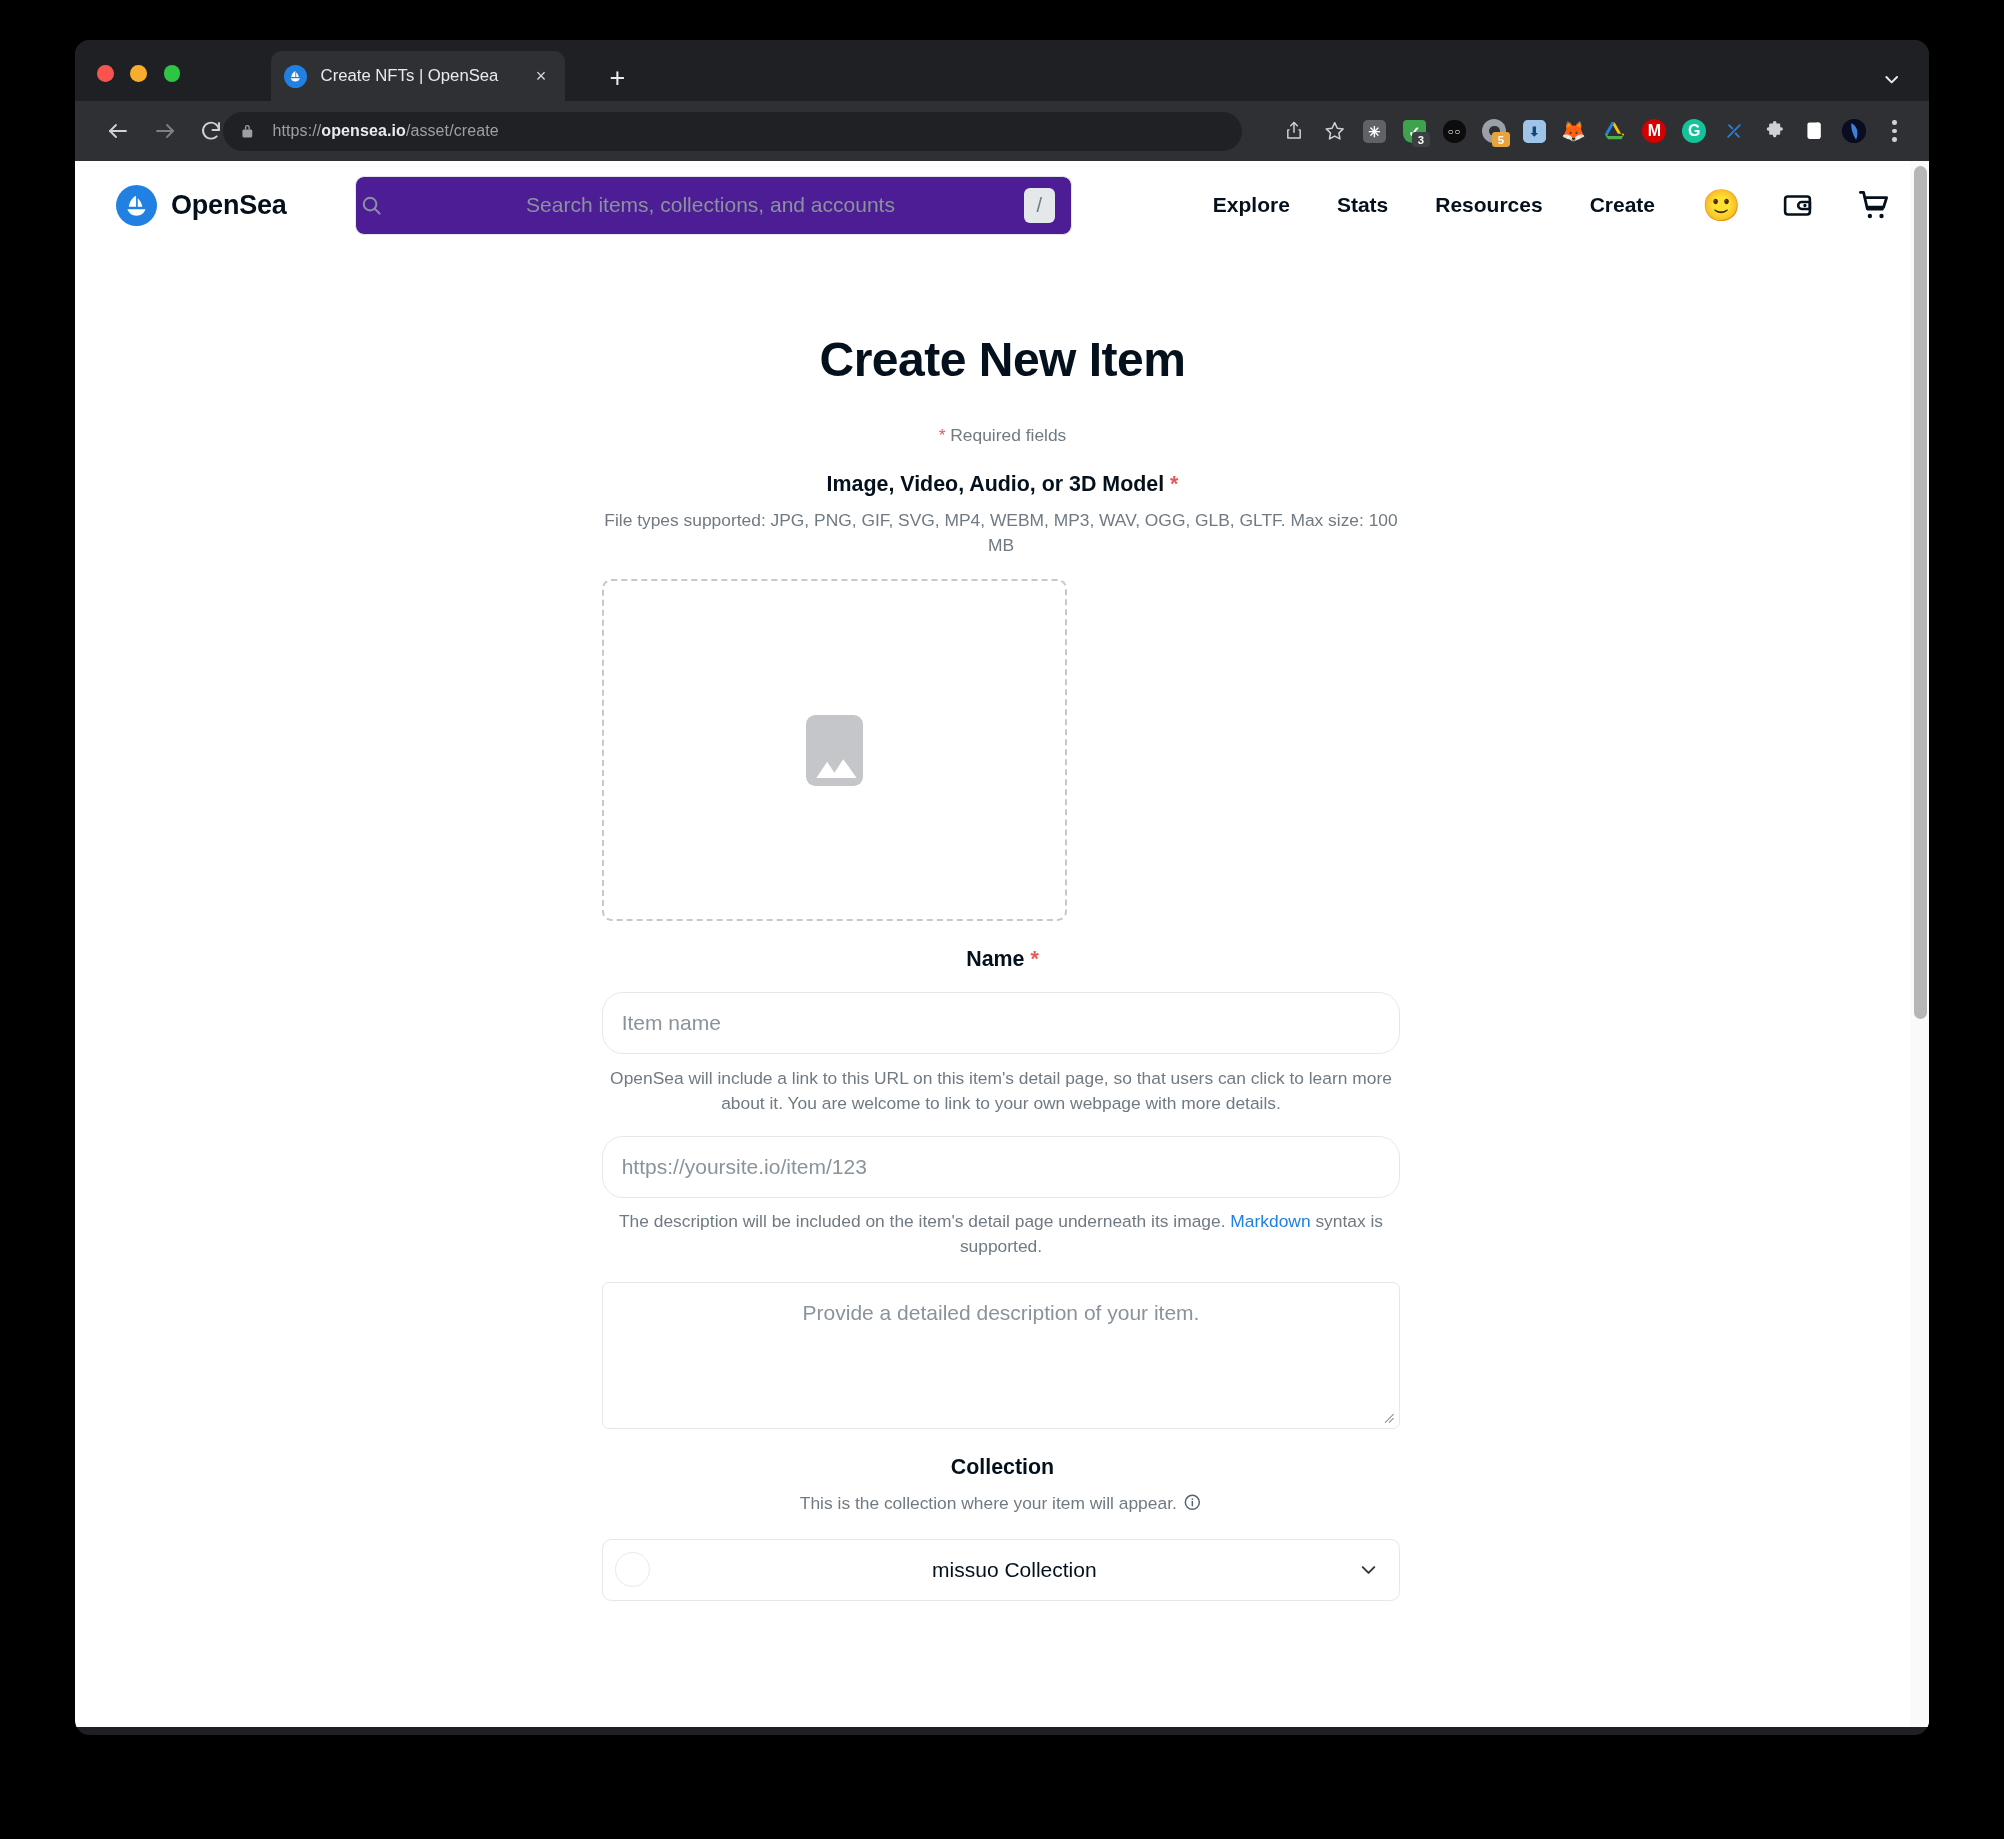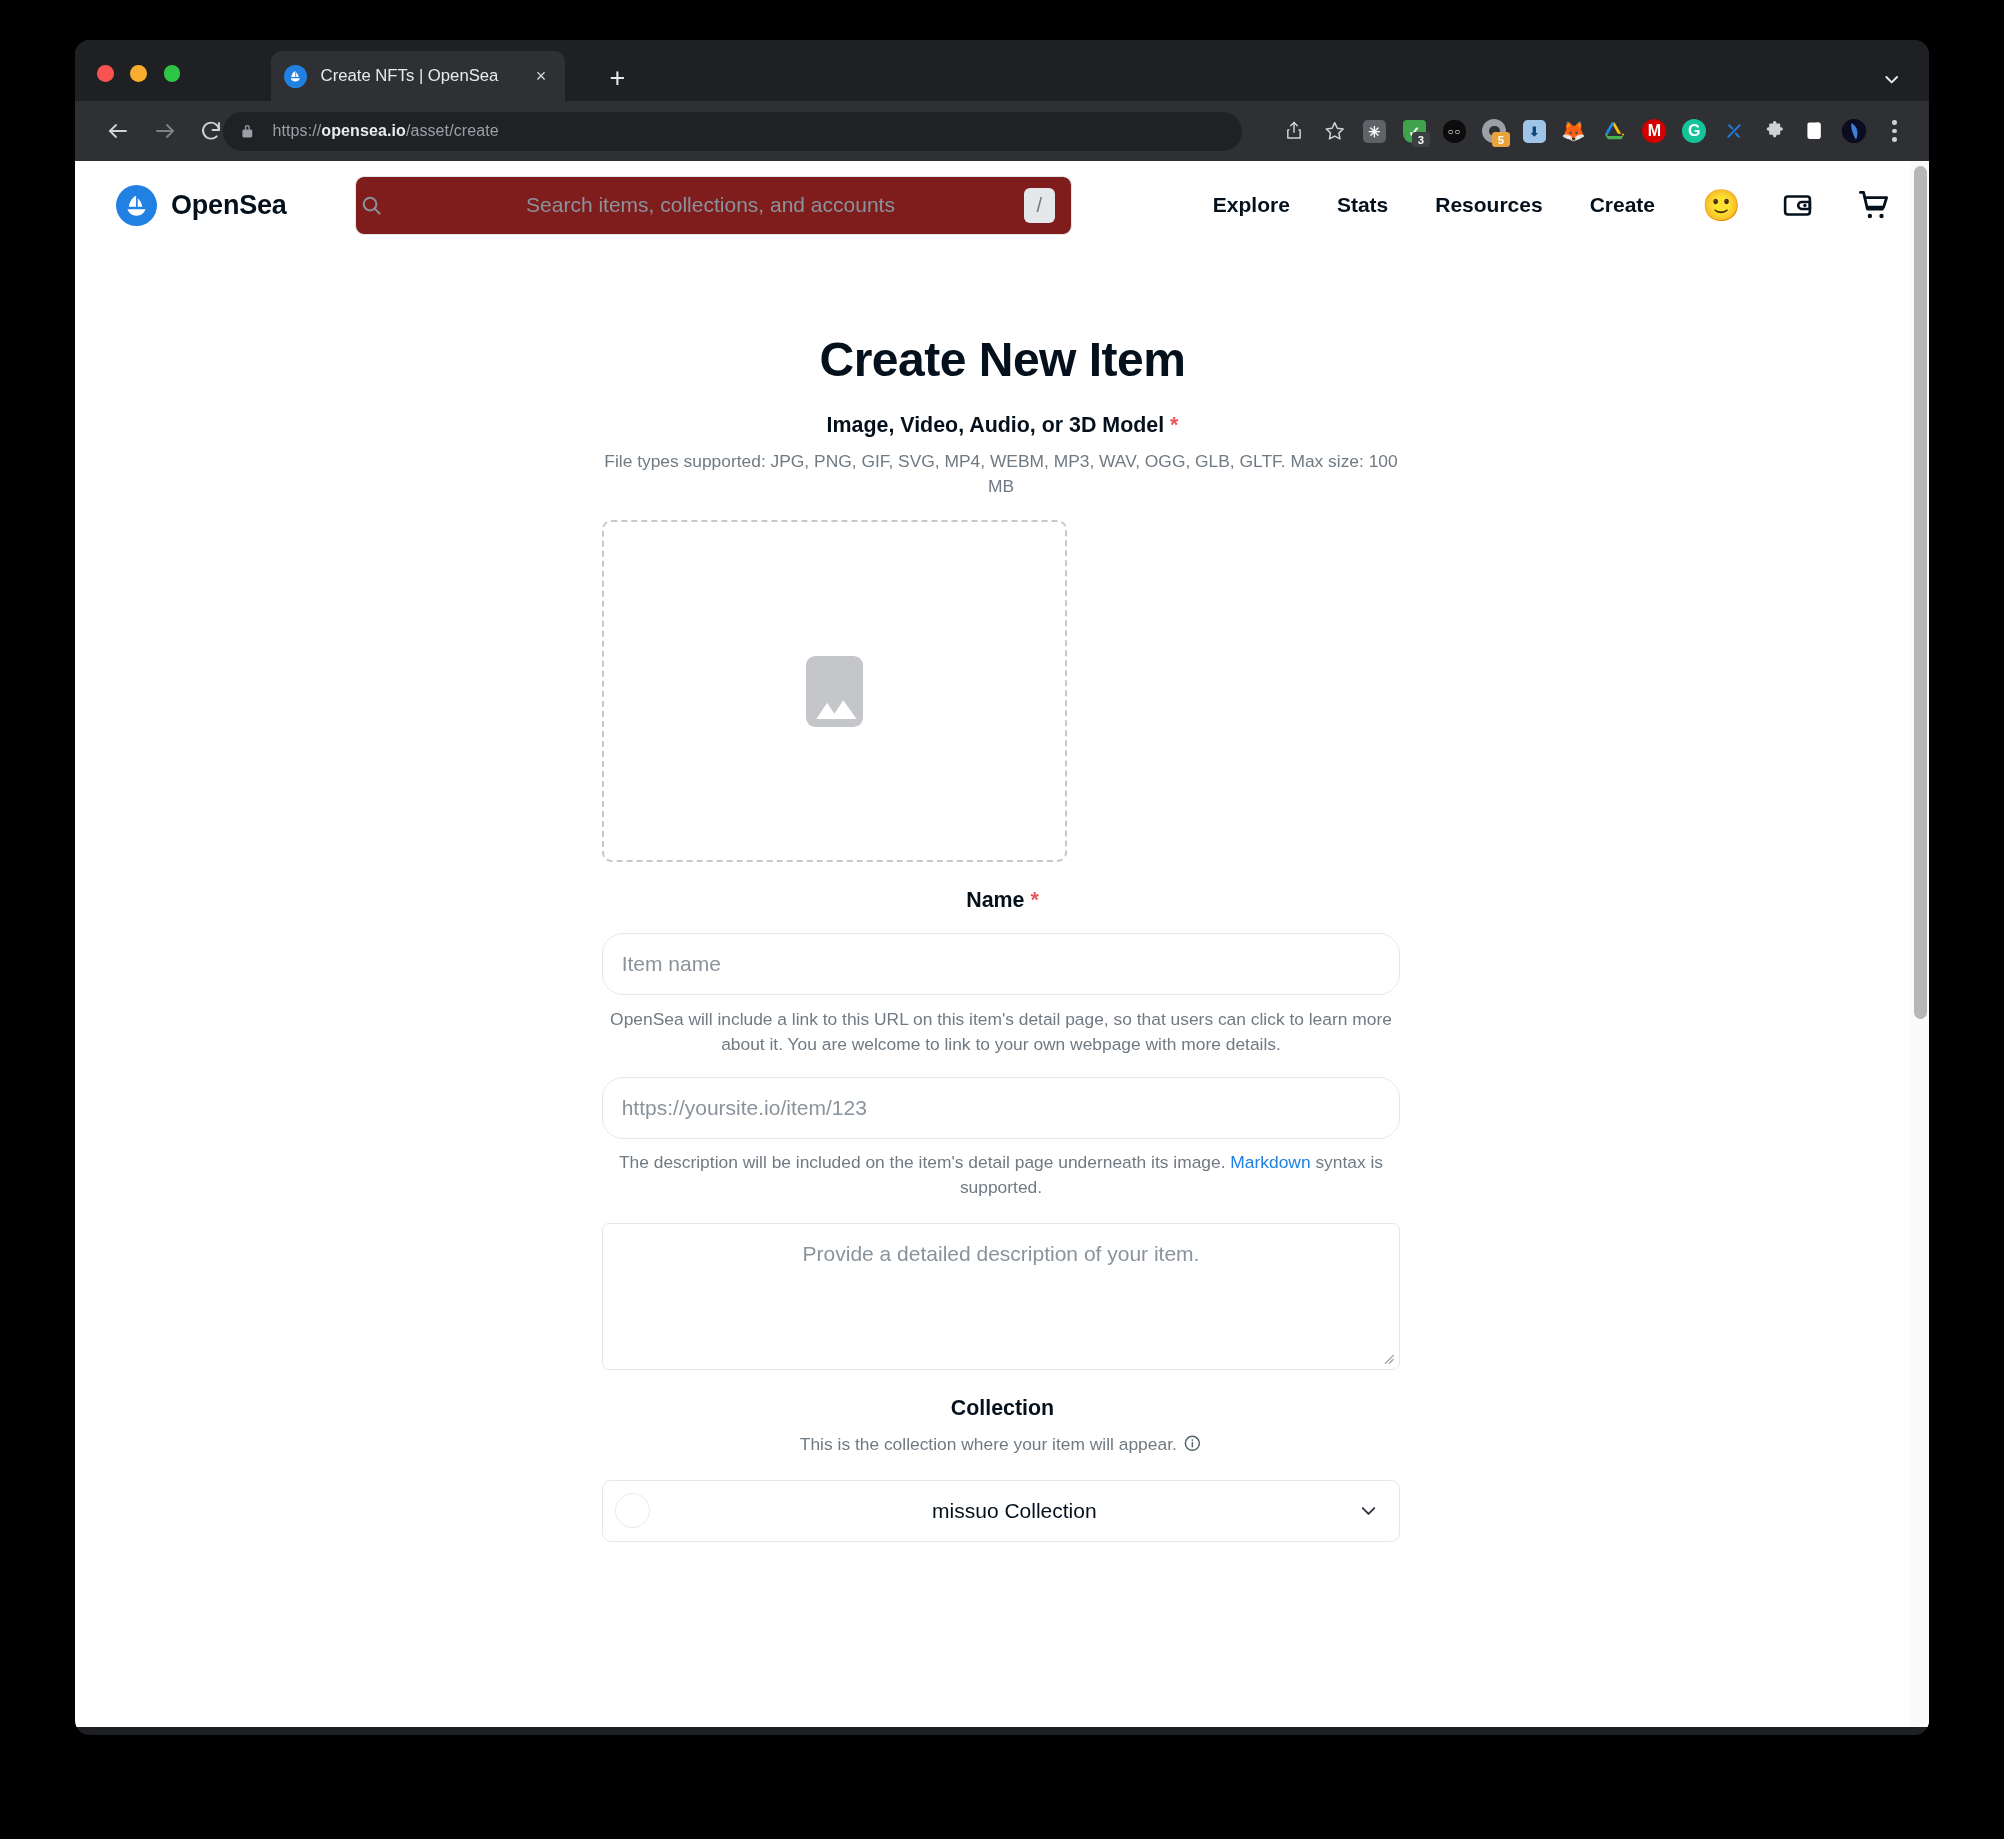--- a/index.html
+++ b/index.html
@@ -250,21 +250,21 @@
   .searchbar {
     margin-left: 68px;
     flex: 0 0 717px;
     height: 59px;
     border: 1.3px solid #e5e8eb;
     border-radius: 9.3px;
     display: flex;
     align-items: center;
     padding: 0 16px 0 4px;
     box-sizing: border-box;
-    background: #7f1d1d;
+    background: #4c1d95;
   }
   .search-icon { flex: 0 0 auto; display: flex; align-items: center; }
   .search-ph {
     flex: 1 1 auto;
     margin-left: 14.7px;
     font-size: 21px;
     color: #8a939b;
   }
   .slash-key {
     flex: 0 0 auto;
@@ -643,20 +643,21 @@
           </span>
         </div>
       </div>
     </div>
 
     <div class="page-body">
       <div class="form-col">
 
         <h1 class="page-title">Create New Item</h1>
 
+        <div class="required-note"><span class="req-star">*</span><span> Required fields</span></div>
 
         <div class="field-label"><span>Image, Video, Audio, or 3D Model</span> <span class="req-star">*</span></div>
         <div class="field-help">File types supported: JPG, PNG, GIF, SVG, MP4, WEBM, MP3, WAV, OGG, GLB, GLTF. Max size: 100 MB</div>
 
         <div class="dropzone">
           <div class="img-ph">
             <svg width="47" height="27" viewBox="0 0 70 40">
               <polygon points="8,40 24,16 40,40" fill="#ffffff"></polygon>
               <polygon points="30,40 48,12 68,40" fill="#ffffff"></polygon>
             </svg>

